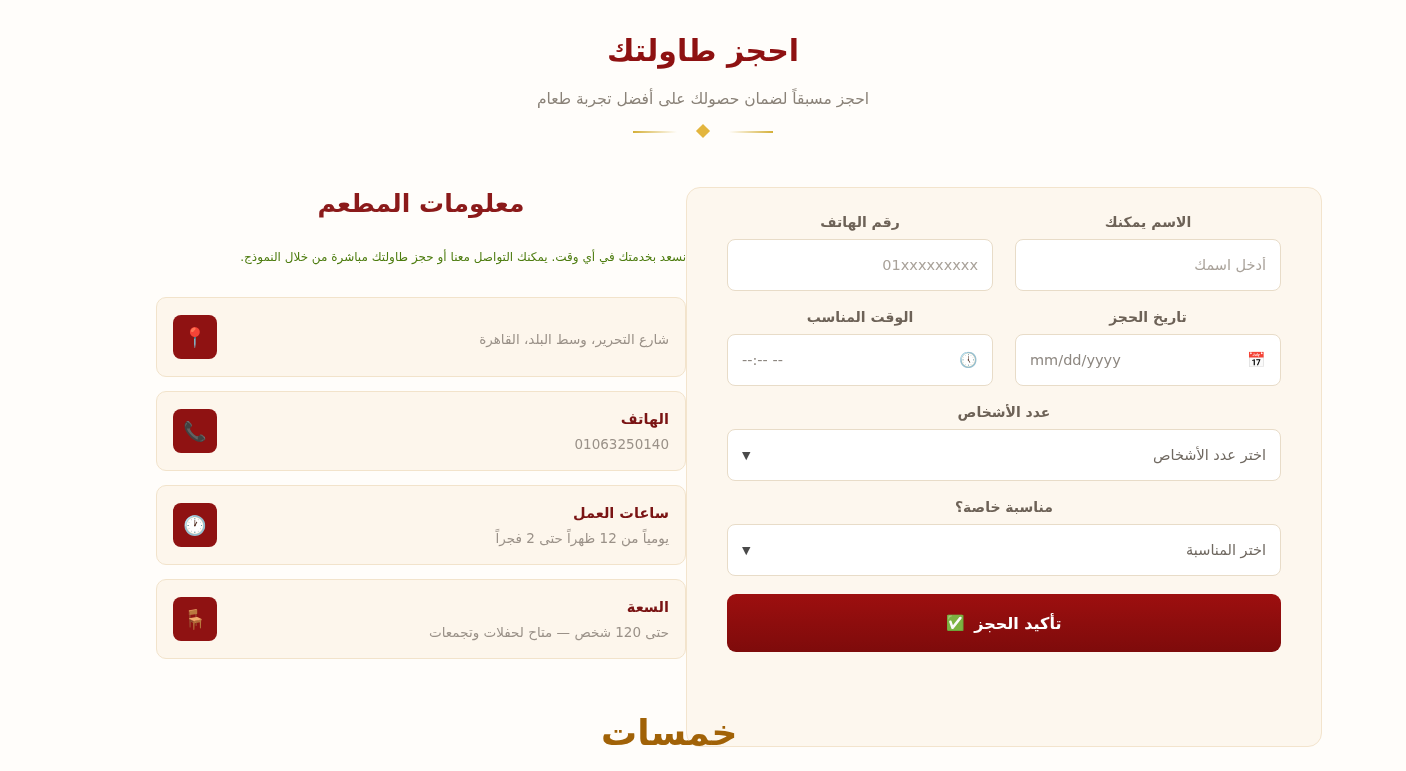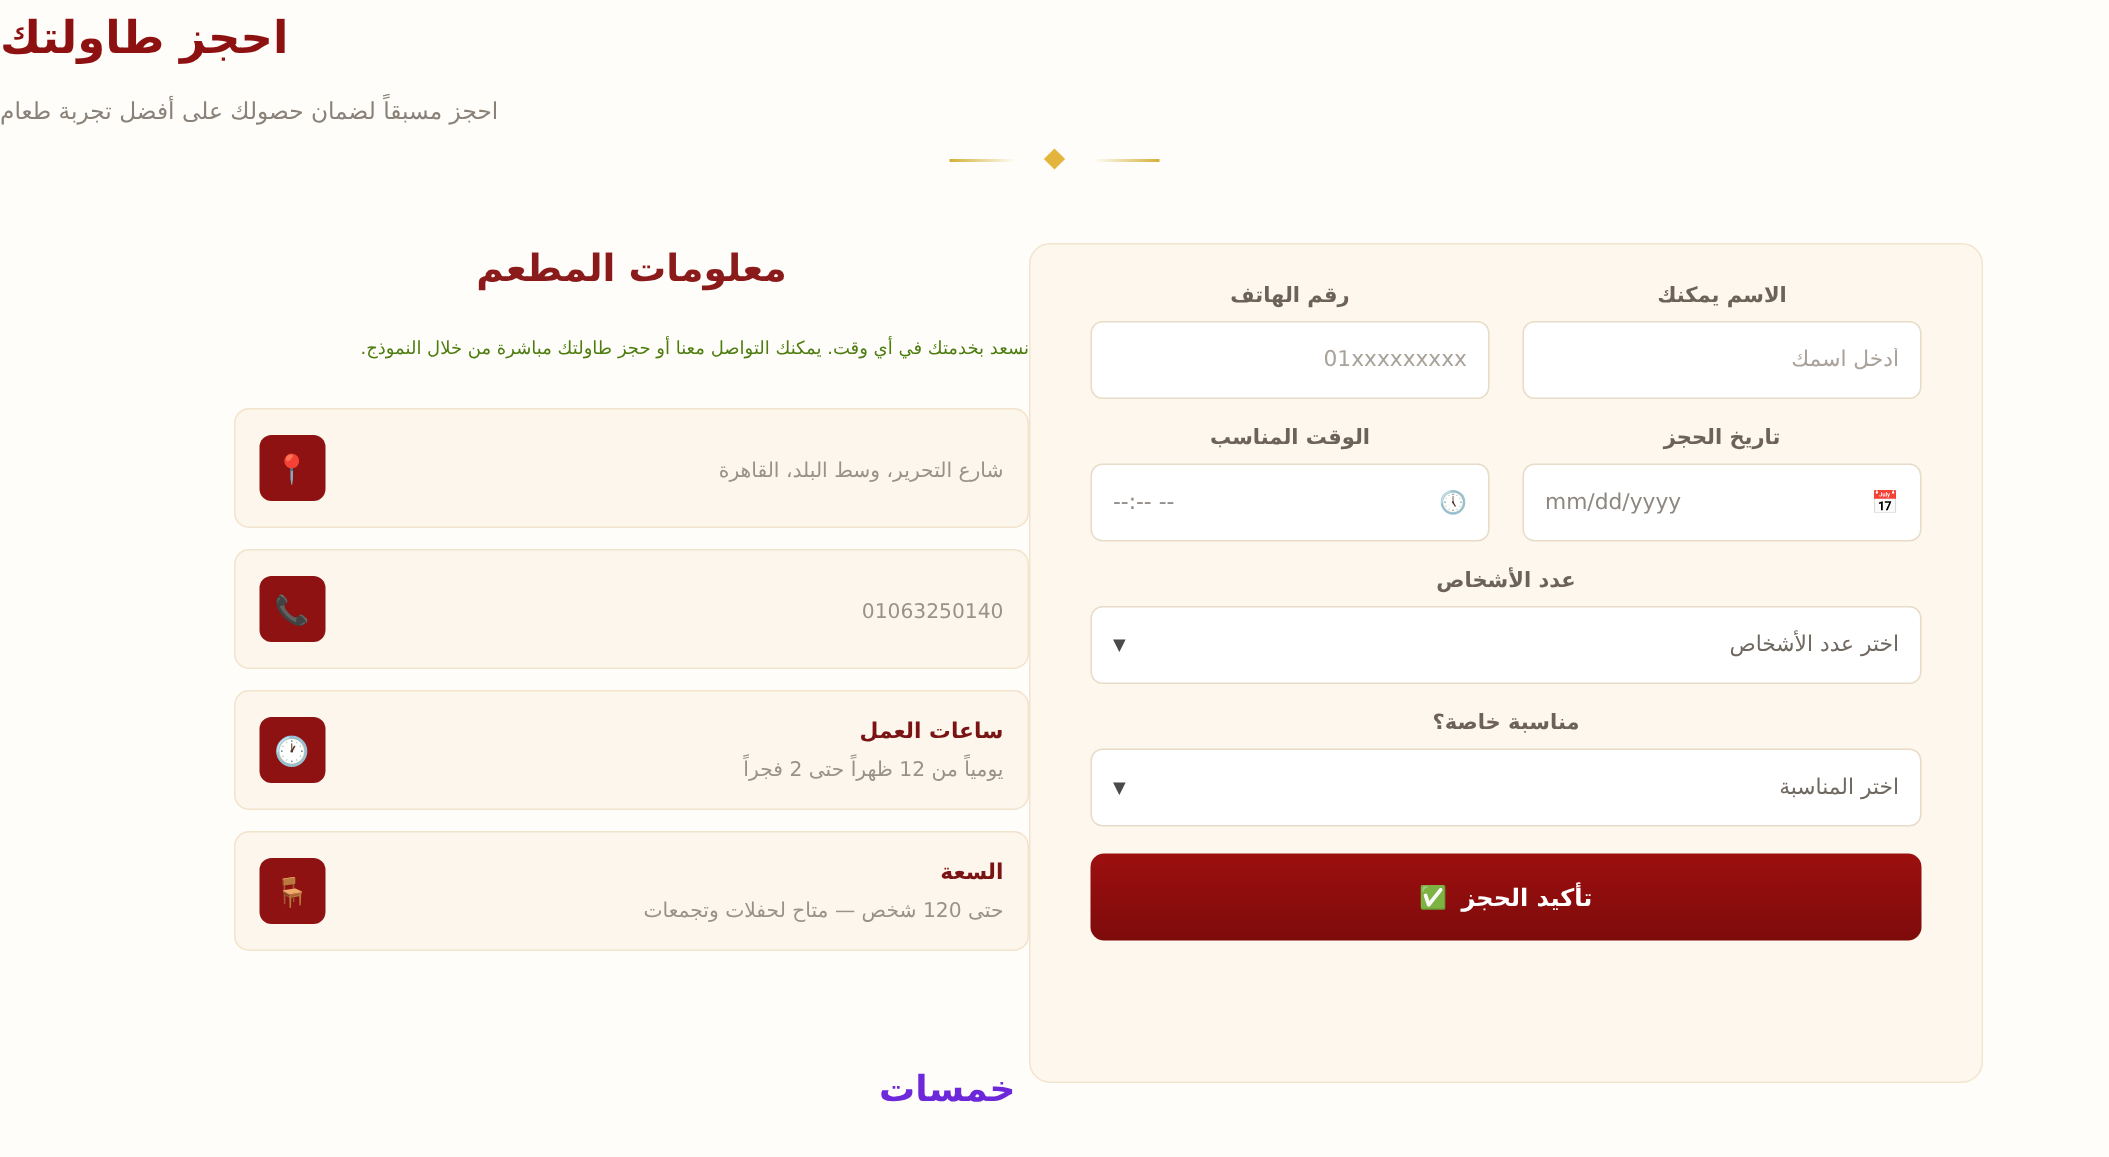--- a/index.html
+++ b/index.html
@@ -11,21 +11,21 @@
     overflow: hidden;
   }
   .page {
     position: relative;
     width: 1406px; height: 771px;
     background: #fffdfa;
     direction: rtl;
   }
 
   
-  .header { text-align: left; padding-top: 6px; }
+  .header { text-align: center; padding-top: 31px; }
   .title {
     font-size: 30px;
     font-weight: bold;
     color: #8e1111;
     letter-spacing: 0px;
     margin: 0;
     line-height: 40px;
   }
   .subtitle {
     font-size: 15.5px;
@@ -201,25 +201,25 @@
     display: flex;
     align-items: center;
     justify-content: center;
     gap: 9px;
   }
   .submit-btn .chk { font-size: 15px; }
 
   
   .watermark {
     position: absolute;
-    left: 586px;
+    left: 601px;
     top: 712px;
-    font-size: 24px;
-    font-weight: bold;
-    color: #6d28d9;
+    font-size: 36px;
+    font-weight: bold;
+    color: #a16207;
     letter-spacing: 1px;
     user-select: none;
   }
 </style>
 </head>
 <body>
 
 <div class="page">
 
   <div class="header">
@@ -296,20 +296,21 @@
       <div class="info-card">
         <div class="icon-box">📍</div>
         <div class="card-text">
           <div class="card-value">شارع التحرير، وسط البلد، القاهرة</div>
         </div>
       </div>
 
       <div class="info-card">
         <div class="icon-box">📞</div>
         <div class="card-text">
+          <div class="card-label">الهاتف</div>
           <div class="card-value">01063250140</div>
         </div>
       </div>
 
       <div class="info-card">
         <div class="icon-box">🕐</div>
         <div class="card-text">
           <div class="card-label">ساعات العمل</div>
           <div class="card-value">يومياً من 12 ظهراً حتى 2 فجراً</div>
         </div>

